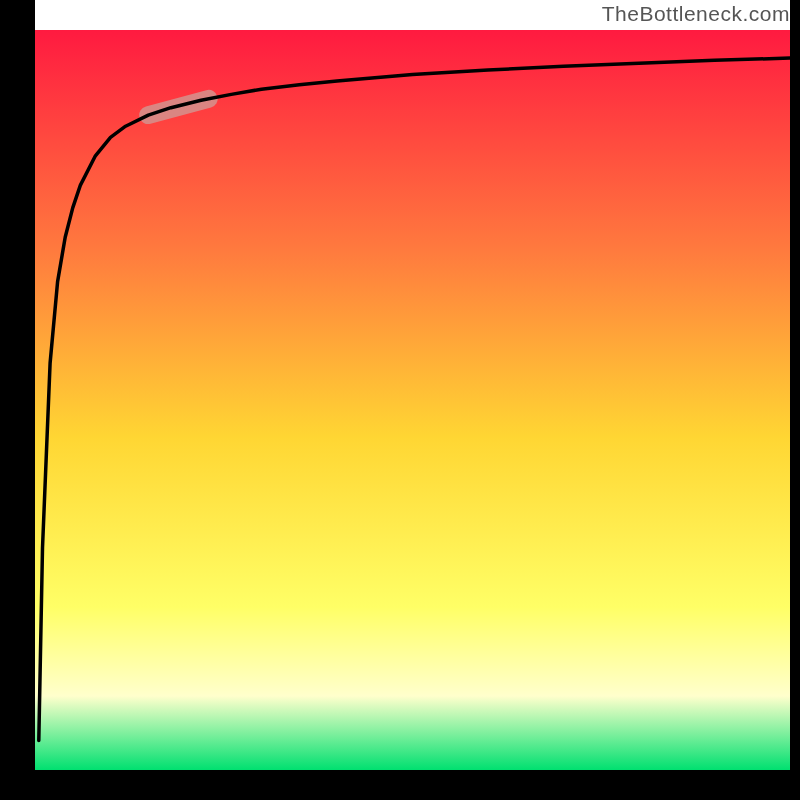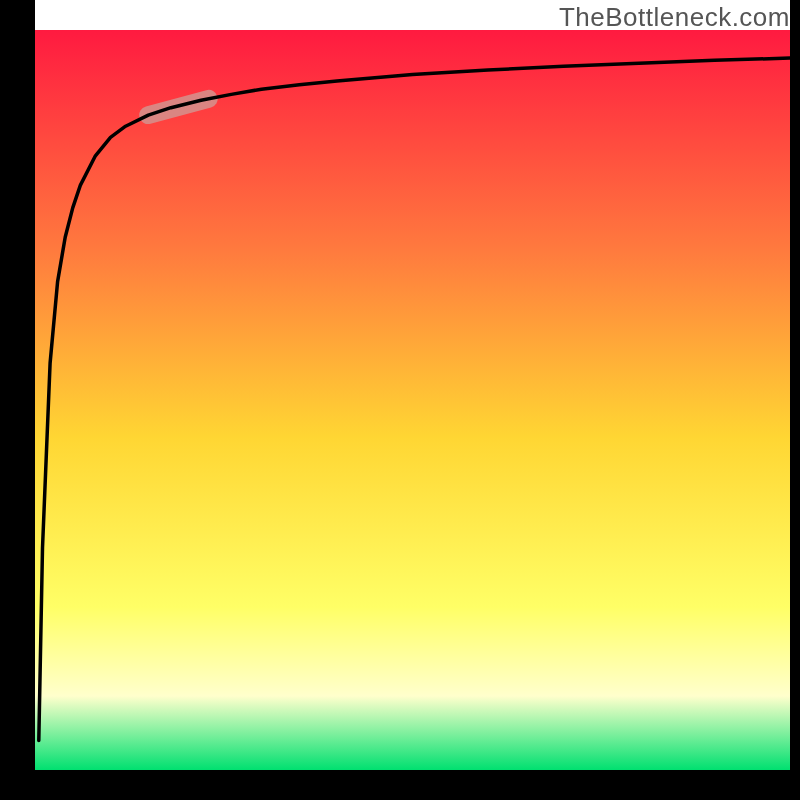--- a/index.html
+++ b/index.html
@@ -3,21 +3,21 @@
 <meta charset="utf-8">
 <style>
   * { margin: 0; padding: 0; box-sizing: border-box; }
   html, body { width: 800px; height: 800px; overflow: hidden; background: #fff; }
   .wrap { position: relative; width: 800px; height: 800px; }
   .attribution {
     position: absolute;
     top: 2px;
     right: 10px;
     font-family: Arial, Helvetica, sans-serif;
-    font-size: 26px;
+    font-size: 21px;
     color: #555;
     letter-spacing: 0.5px;
   }
   .plot {
     position: absolute;
     left: 0; top: 0;
     width: 800px; height: 800px;
   }
 </style>
 </head>

